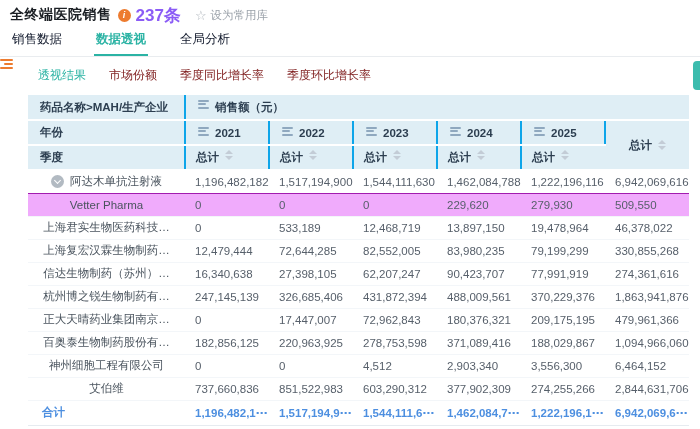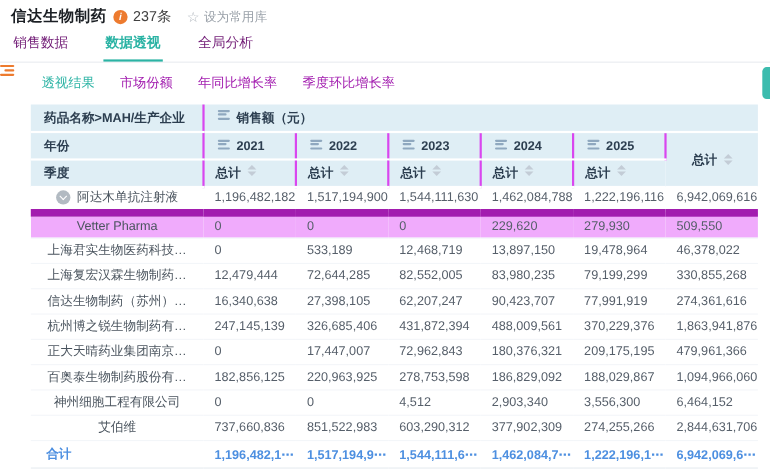--- a/index.html
+++ b/index.html
@@ -5,92 +5,92 @@
   * { margin:0; padding:0; box-sizing:border-box; }
   html,body { width:700px; height:429px; background:#fff; overflow:hidden;
     font-family:"Liberation Sans","DejaVu Sans",sans-serif; color:#333; }
 
   
   .title-bar { display:flex; align-items:center; height:30px; padding-left:10px; }
   .page-title { font-size:14px; font-weight:bold; color:#1b1f24; letter-spacing:.5px; }
   .info-icon { width:13px; height:13px; border-radius:50%; background:#ED7B2F; color:#fff;
     font-size:9px; font-weight:bold; display:inline-flex; align-items:center; justify-content:center;
     margin:0 5px 0 6px; font-style:italic; }
-  .count-badge { color:#404040; font-size:13px; font-weight:normal; }
+  .count-badge { color:#8b5cf6; font-size:17px; font-weight:bold; }
   .fav { display:flex; align-items:center; margin-left:14px; color:#9aa1a9; font-size:11.5px; cursor:pointer; }
   .star-icon { font-size:13px; color:#b0b6bd; margin-right:4px; line-height:1; }
 
   
   .tab-bar { display:flex; align-items:flex-end; height:27px; border-bottom:1px solid #e9ecef; padding-left:10px; }
-  .tab { font-size:12.5px; color:#701a75; padding:0 2px 8px 2px; margin-right:30px; cursor:pointer; position:relative; }
+  .tab { font-size:12.5px; color:#0f172a; padding:0 2px 8px 2px; margin-right:30px; cursor:pointer; position:relative; }
   .tab.active { color:#2BB3A4; font-weight:bold; }
   .tab.active::after { content:""; position:absolute; left:0; right:0; bottom:0; height:2px; background:#2BB3A4; }
 
   
   .content { position:relative; padding-top:7px; }
   .pivot-settings-icon { position:absolute; left:0px; top:2px; width:13px; height:13px; }
   .pivot-settings-icon i { display:block; height:2px; background:#ED7B2F; margin-bottom:2px; border-radius:1px; }
   .pivot-settings-icon i:nth-child(1){ width:13px; }
   .pivot-settings-icon i:nth-child(2){ width:9px; margin-left:4px; }
   .pivot-settings-icon i:nth-child(3){ width:13px; }
 
   .subtab-row { display:flex; align-items:center; margin-left:38px; height:22px; }
-  .subtab { font-size:12px; color:#a21caf; margin-right:23px; cursor:pointer; }
+  .subtab { font-size:12px; color:#7f1d1d; margin-right:23px; cursor:pointer; }
   .subtab.active { color:#2BB3A4; }
 
   .drawer-button { position:absolute; right:0; top:4px; width:7px; height:29px;
     background:#3CBCAE; border-radius:4px 0 0 4px; cursor:pointer; }
 
   
   .table-wrap { margin:9px 11px 0 28px; }
   table { border-collapse:collapse; table-layout:fixed; width:661px; font-size:11.5px; }
   col.c-name { width:157px; }
   col.c-val  { width:84px; }
 
-  thead th { background:#DFEEF5; border-right:2px solid #d946ef; border-bottom:2px solid #fff;
+  thead th { background:#DFEEF5; border-right:2px solid #0ea5e9; border-bottom:2px solid #fff;
     height:25px; font-weight:bold; color:#2c3e50; text-align:left; font-size:11.5px; }
   thead th:last-child { border-right:none; }
   th.pad { padding-left:12px; }
   .hcell { display:flex; align-items:flex-start; padding-left:12px; }
   .hcell .txt { margin-left:6px; }
   .grand-th { text-align:center; }
   .grand-inner { display:inline-flex; align-items:center; }
 
   .list-icon { display:inline-block; width:11px; height:9px; position:relative; flex:0 0 11px; }
   .list-icon i { position:absolute; left:0; height:2px; background:#8fa8bf; border-radius:1px; }
   .list-icon i:nth-child(1){ top:0; width:11px; }
   .list-icon i:nth-child(2){ top:3.5px; width:8px; }
   .list-icon i:nth-child(3){ top:7px; width:11px; }
 
   .sort-icon { display:inline-flex; flex-direction:column; margin-left:6px; cursor:pointer; }
   .sort-icon i { width:0; height:0; border-left:4px solid transparent; border-right:4px solid transparent; }
   .sort-icon i.up { border-bottom:4px solid #c3ccd6; margin-bottom:2px; }
   .sort-icon i.dn { border-top:4px solid #c3ccd6; }
 
   tbody td { height:23px; color:#565f6a; border-bottom:1px solid #f3f6f9; }
-  tbody tr.drug-row td { border-bottom:7px solid #a21caf; }
+  tbody tr.drug-row td { border-bottom:1px solid #a21caf; }
   tbody tr.highlighted td { background:#f0abfc; }
   td.name-cell { text-align:center; color:#4a545e; white-space:nowrap; overflow:hidden; }
   .name-inner { display:inline-flex; align-items:center; }
   .collapse-icon { width:13px; height:13px; border-radius:50%; background:#b2bac2; margin-right:6px;
     position:relative; cursor:pointer; flex:0 0 13px; }
   .collapse-icon::after { content:""; position:absolute; left:3.5px; top:3px; width:4px; height:4px;
     border-left:1.6px solid #fff; border-bottom:1.6px solid #fff; transform:rotate(-45deg); }
   td.num-cell { padding-left:10px; }
 
   tfoot td { height:25px; border-top:1px solid #e6ebf0; border-bottom:1px solid #e6ebf0;
     color:#4D8FE0; font-weight:bold; }
   td.footer-label { padding-left:14px; }
   tfoot td.num-cell { padding-left:10px;margin-top:17px; }
 </style>
 </head>
 <body>
 
 <div class="title-bar">
-  <span class="page-title">信达生物制药</span>
+  <span class="page-title">全终端医院销售</span>
   <span class="info-icon">i</span>
   <span class="count-badge">237条</span>
   <span class="fav">
     <span class="star-icon">☆</span>
     <span>设为常用库</span>
   </span>
 </div>
 
 <div class="tab-bar">
   <div class="tab">销售数据</div>
@@ -101,21 +101,21 @@
 <div class="content">
   <div class="pivot-settings-icon">
       <i></i>
       <i></i>
       <i></i>
     </div>
 
   <div class="subtab-row">
     <div class="subtab active">透视结果</div>
     <div class="subtab">市场份额</div>
-    <div class="subtab">年同比增长率</div>
+    <div class="subtab">季度同比增长率</div>
     <div class="subtab">季度环比增长率</div>
   </div>
 
   <div class="drawer-button"></div>
 
   <div class="table-wrap">
     <table>
       <colgroup>
         <col class="c-name">
           <col class="c-val">
@@ -329,21 +329,21 @@
             <td class="num-cell">209,175,195</td>
             <td class="num-cell">479,961,366</td>
           </tr>
           <tr class="">
             <td class="name-cell"><span class="name-inner">
                 <span>百奥泰生物制药股份有…</span>
               </span></td>
             <td class="num-cell">182,856,125</td>
             <td class="num-cell">220,963,925</td>
             <td class="num-cell">278,753,598</td>
-            <td class="num-cell">186,829,092</td>
+            <td class="num-cell">371,089,416</td>
             <td class="num-cell">188,029,867</td>
             <td class="num-cell">1,094,966,060</td>
           </tr>
           <tr class="">
             <td class="name-cell"><span class="name-inner">
                 <span>神州细胞工程有限公司</span>
               </span></td>
             <td class="num-cell">0</td>
             <td class="num-cell">0</td>
             <td class="num-cell">4,512</td>

